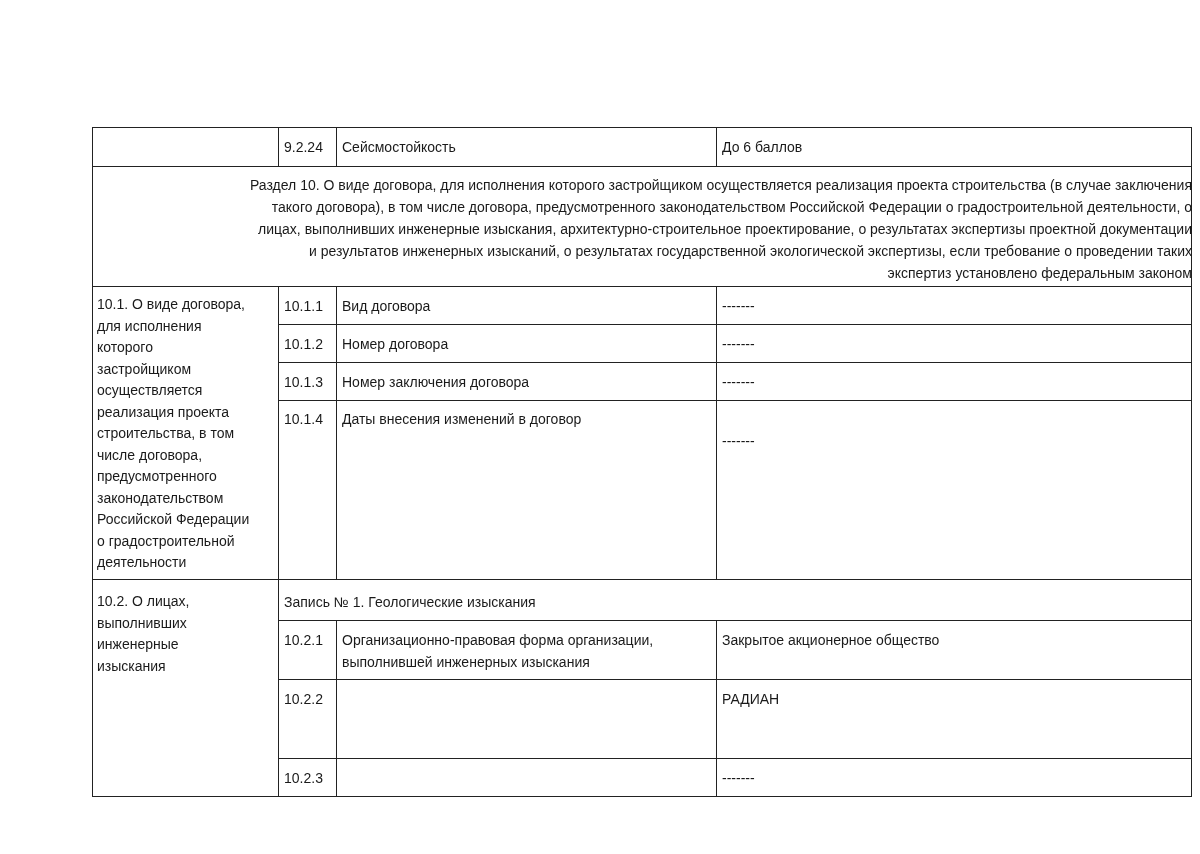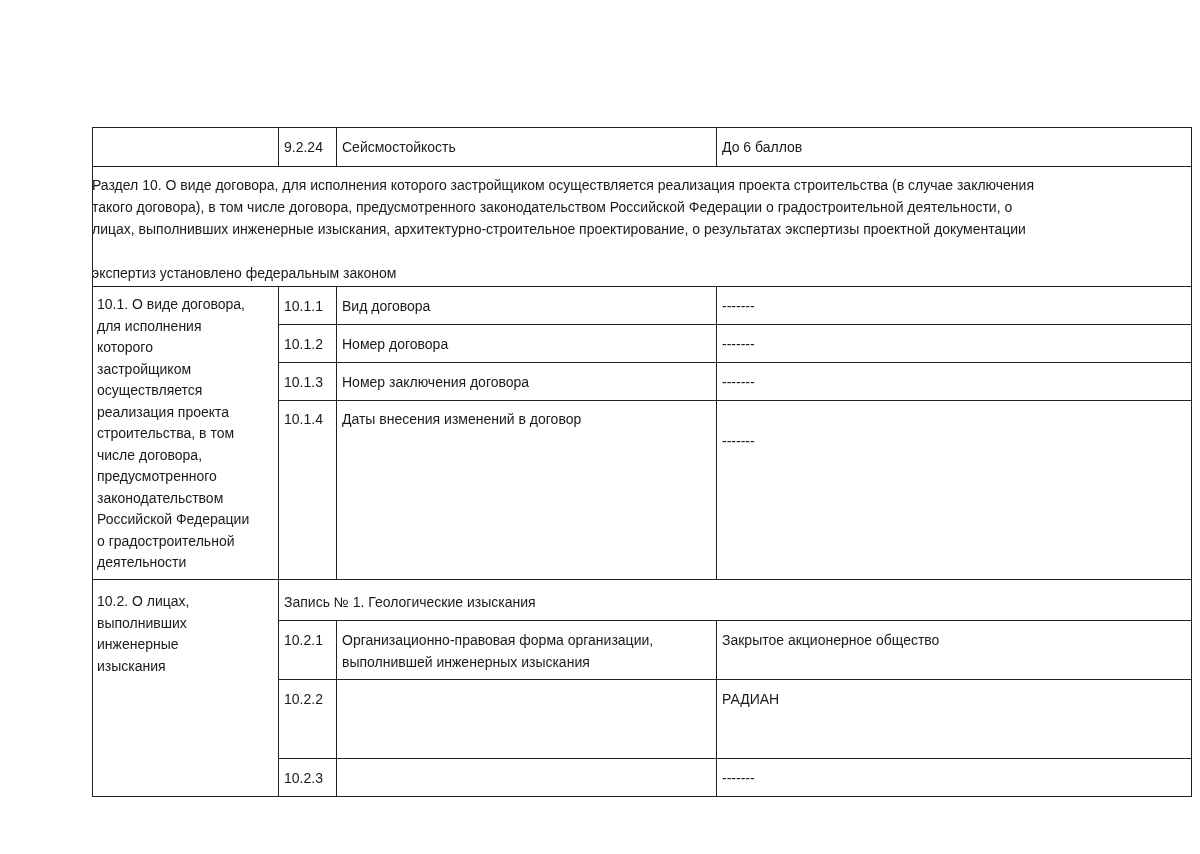--- a/index.html
+++ b/index.html
@@ -3,21 +3,21 @@
 <meta charset="utf-8">
 <style>
   html, body { margin: 0; padding: 0; background: #ffffff; }
   body { width: 1200px; height: 854px; position: relative; overflow: hidden;
          font-family: "Liberation Sans", sans-serif; color: #1a1a1a; font-size: 14px; }
   .page { position: absolute; left: 0; top: 0; width: 1200px; height: 830px; padding-left: 40px; }
   .ln { position: absolute; background: #222; }
   .h { height: 1px; }
   .v { width: 1px; }
   .t { position: absolute; line-height: 22px; white-space: nowrap; }
-  .center { text-align: left; }
+  .center { text-align: right; }
 </style>
 </head>
 <body>
 
 <div class="page">
 
   <div class="ln h" style="left:92px;top:127px;width:1100px"></div>
   <div class="ln h" style="left:92px;top:166px;width:1100px"></div>
   <div class="ln h" style="left:92px;top:286px;width:1100px"></div>
   <div class="ln h" style="left:278px;top:324px;width:914px"></div>
@@ -42,20 +42,21 @@
   <div class="ln v" style="left:336px;top:620px;height:177px"></div>
   <div class="ln v" style="left:716px;top:620px;height:177px"></div>
 
   <div class="t" style="left:284px;top:136px">9.2.24</div>
   <div class="t" style="left:342px;top:136px">Сейсмостойкость</div>
   <div class="t" style="left:722px;top:136px">До 6 баллов</div>
 
   <div class="t center" style="left:92px;width:1100px;top:174px">Раздел 10. О виде договора, для исполнения которого застройщиком осуществляется реализация проекта строительства (в случае заключения</div>
   <div class="t center" style="left:92px;width:1100px;top:218px">лицах, выполнивших инженерные изыскания, архитектурно-строительное проектирование, о результатах экспертизы проектной документации</div>
   <div class="t center" style="left:92px;width:1100px;top:196px">такого договора), в том числе договора, предусмотренного законодательством Российской Федерации о градостроительной деятельности, о</div>
+  <div class="t center" style="left:92px;width:1100px;top:240px">и результатов инженерных изысканий, о результатах государственной экологической экспертизы, если требование о проведении таких</div>
   <div class="t center" style="left:92px;width:1100px;top:262px">экспертиз установлено федеральным законом</div>
 
   <div class="t" style="left:97px;top:294px;line-height:21.5px">
     <div>10.1. О виде договора,</div>
     <div>для исполнения</div>
     <div>которого</div>
     <div>застройщиком</div>
     <div>осуществляется</div>
     <div>реализация проекта</div>
     <div>строительства, в том</div>

